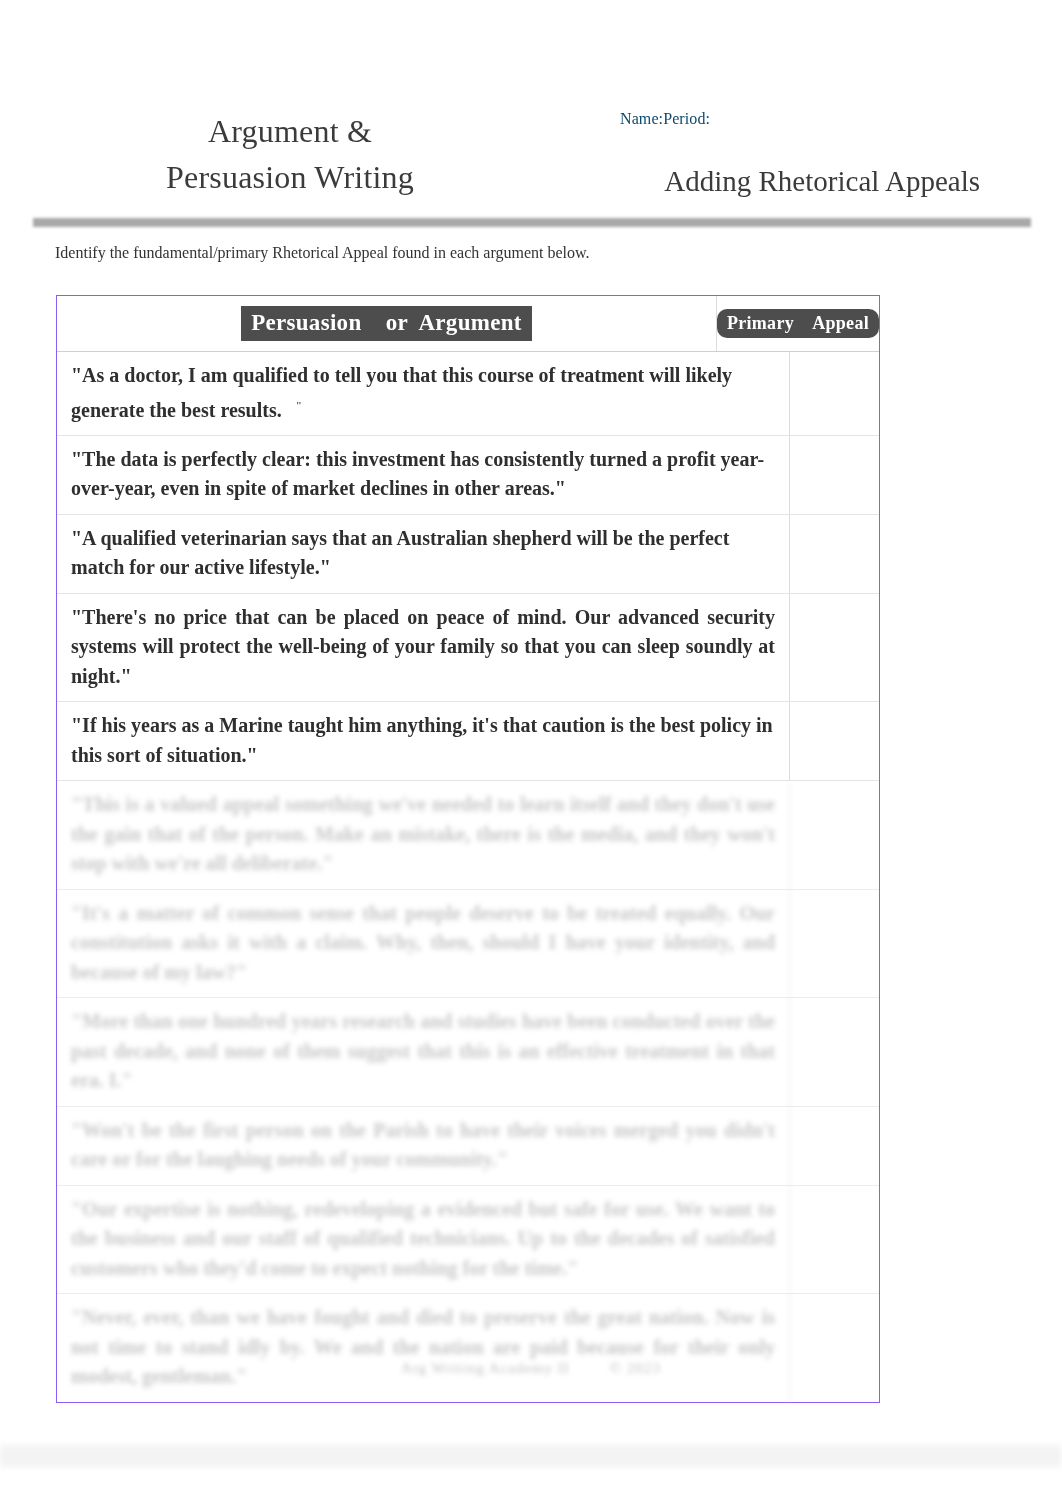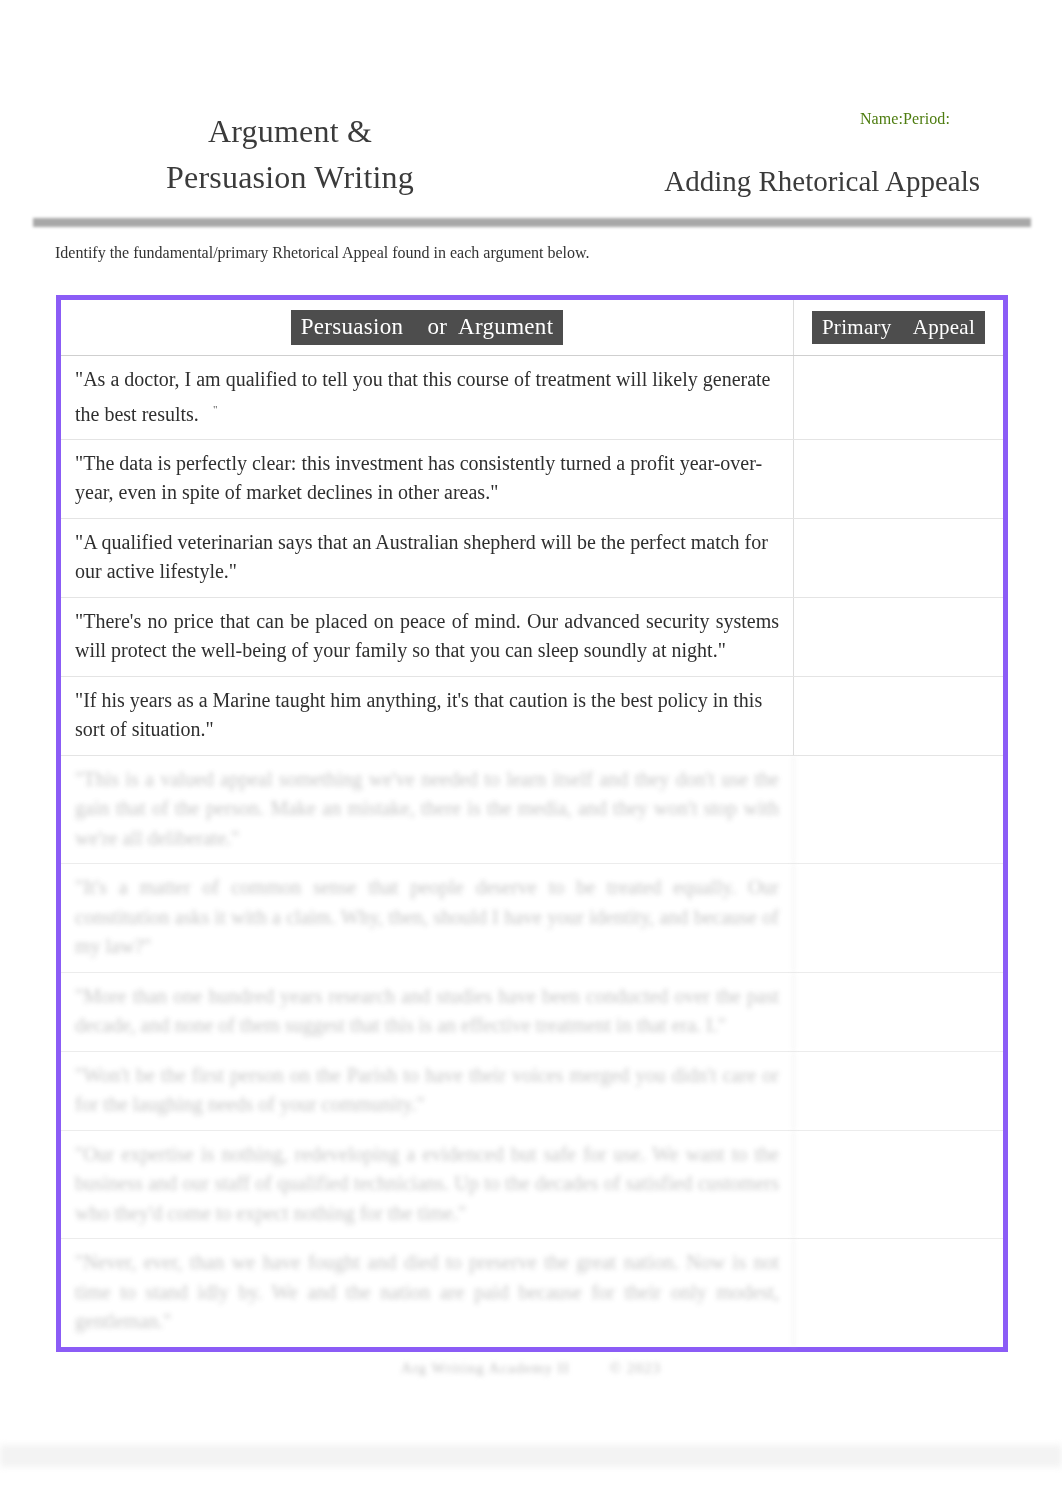--- a/index.html
+++ b/index.html
@@ -43,23 +43,23 @@
     line-height: 46px;
     color: #3b3b3b;
     letter-spacing: 0.2px;
     white-space: pre-line;
   }
   .name-period {
     position: absolute;
     left: 620px;
     top: 72px;
     width: 330px;
-    text-align: right;
+    text-align: left;
     font-size: 16px;
-    color: #4d7c0f;
+    color: #0c4a6e;
     letter-spacing: 0.1px;
   }
   .worksheet-title {
     position: absolute;
     left: 520px;
     top: 124px;
     width: 460px;
     text-align: right;
     font-size: 29px;
     line-height: 38px;
@@ -85,24 +85,25 @@
     font-size: 16px;
     line-height: 30px;
     color: #333333;
   }
 
   
   .table {
     position: absolute;
     left: 56px;
     top: 257px;
-    width: 952px;
-    border: 5px solid #8b5cf6;
+    width: 824px;
+    border: 1px solid #8b5cf6;
     border-collapse: collapse;
     box-sizing: border-box;
+    font-weight: bold;
   }
   .trow {
     display: flex;
     border-bottom: 1px solid #e4e4e4;
     box-sizing: border-box;
   }
   .trow:last-child { border-bottom: none; }
 
   .cell-text {
     width: 733px;
@@ -137,21 +138,21 @@
   .hl {
     display: inline-block;
     background: #4d4d4d;
     color: #ffffff;
     font-size: 23px;
     line-height: 1.25;
     padding: 3px 10px 4px 10px;
     letter-spacing: 0.3px;
     white-space: pre;
   }
-  .theader .cell-appeal .hl { font-size: 21px; }
+  .theader .cell-appeal .hl { font-size: 18px; border-radius: 10px; }
 
   
   .justify { text-align: justify; text-align-last: left; }
 
   .sup-quote {
     font-size: 11px;
     vertical-align: super;
     color: #555;
     margin-left: 14px;
   }

